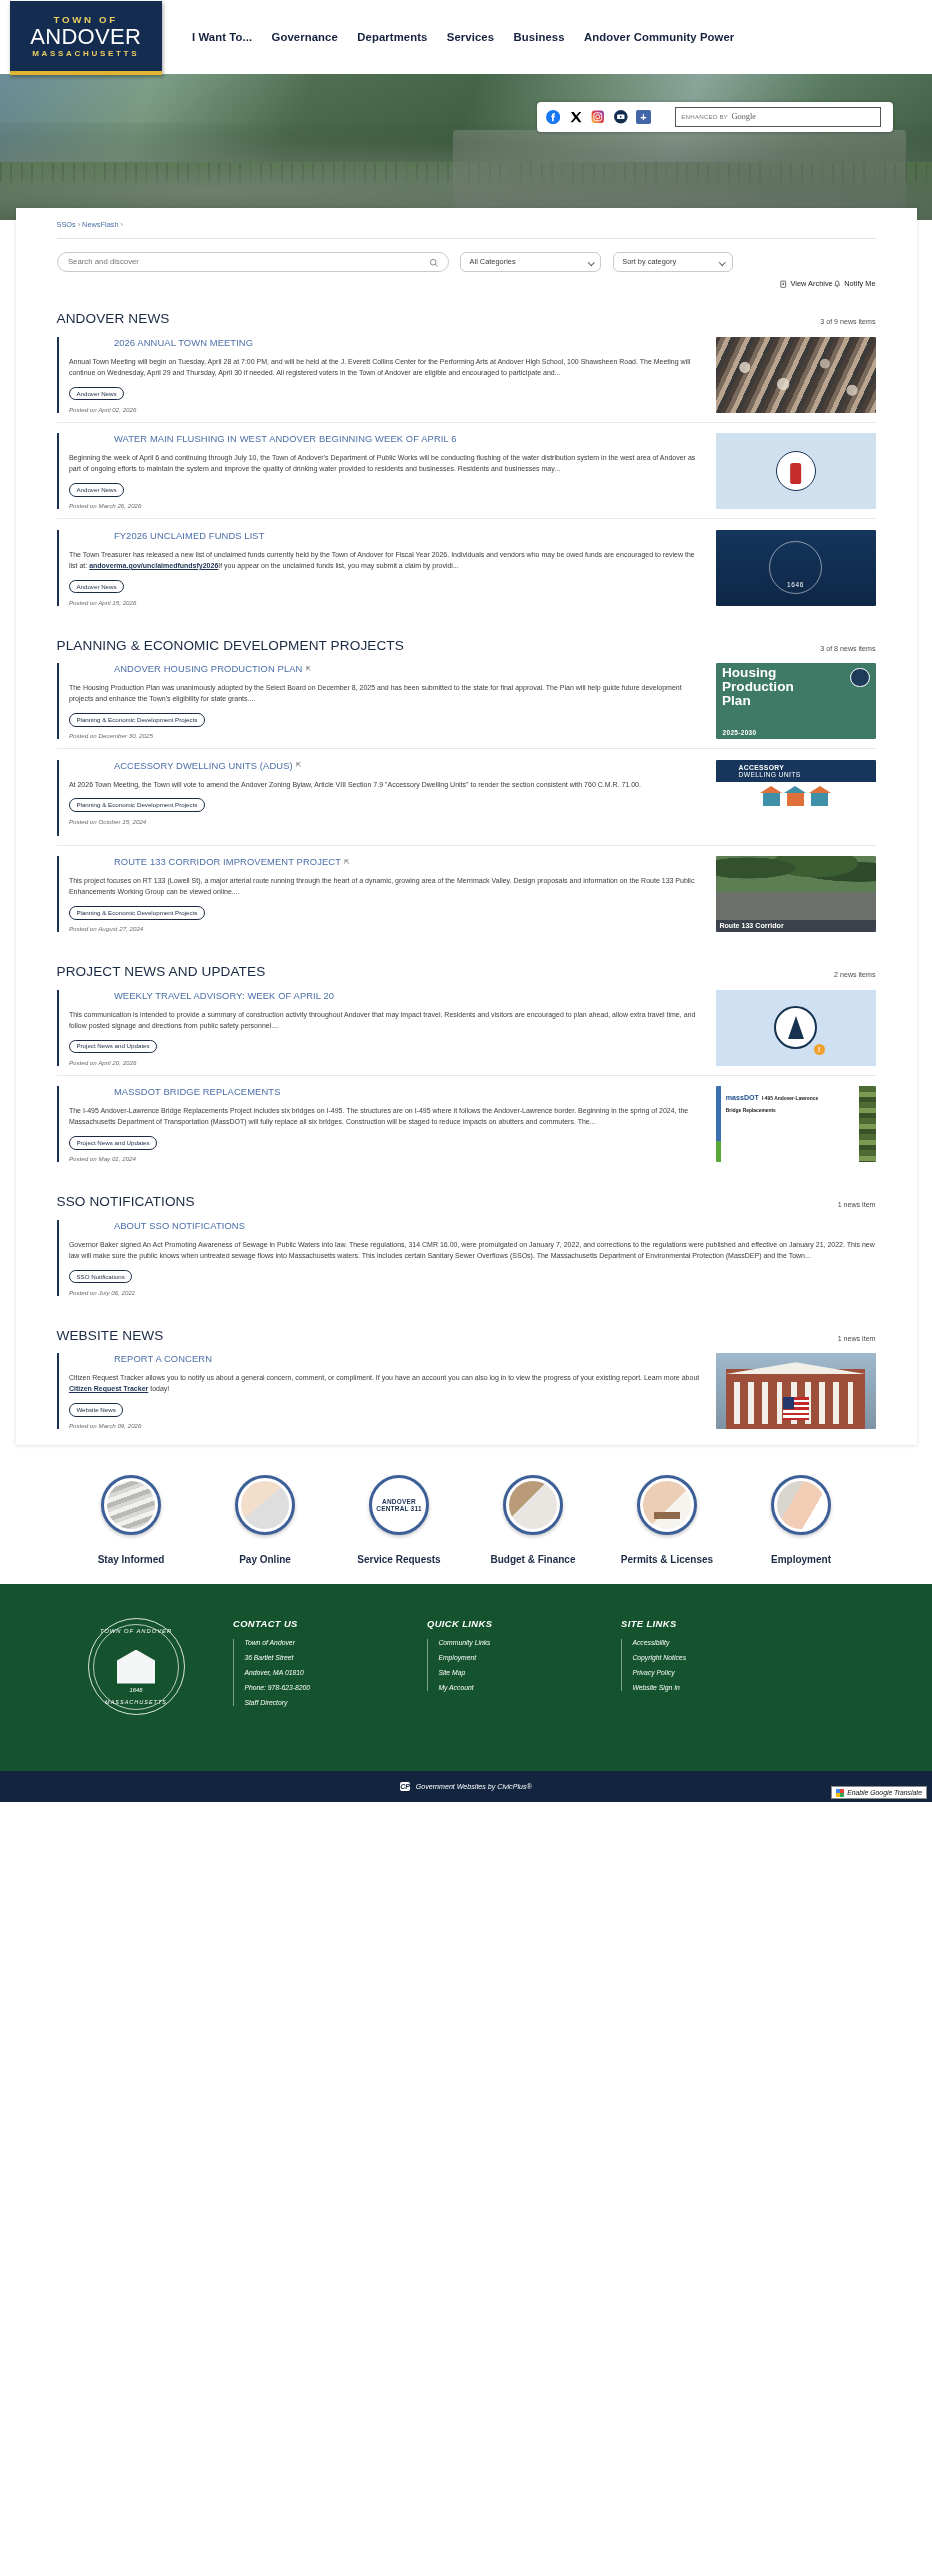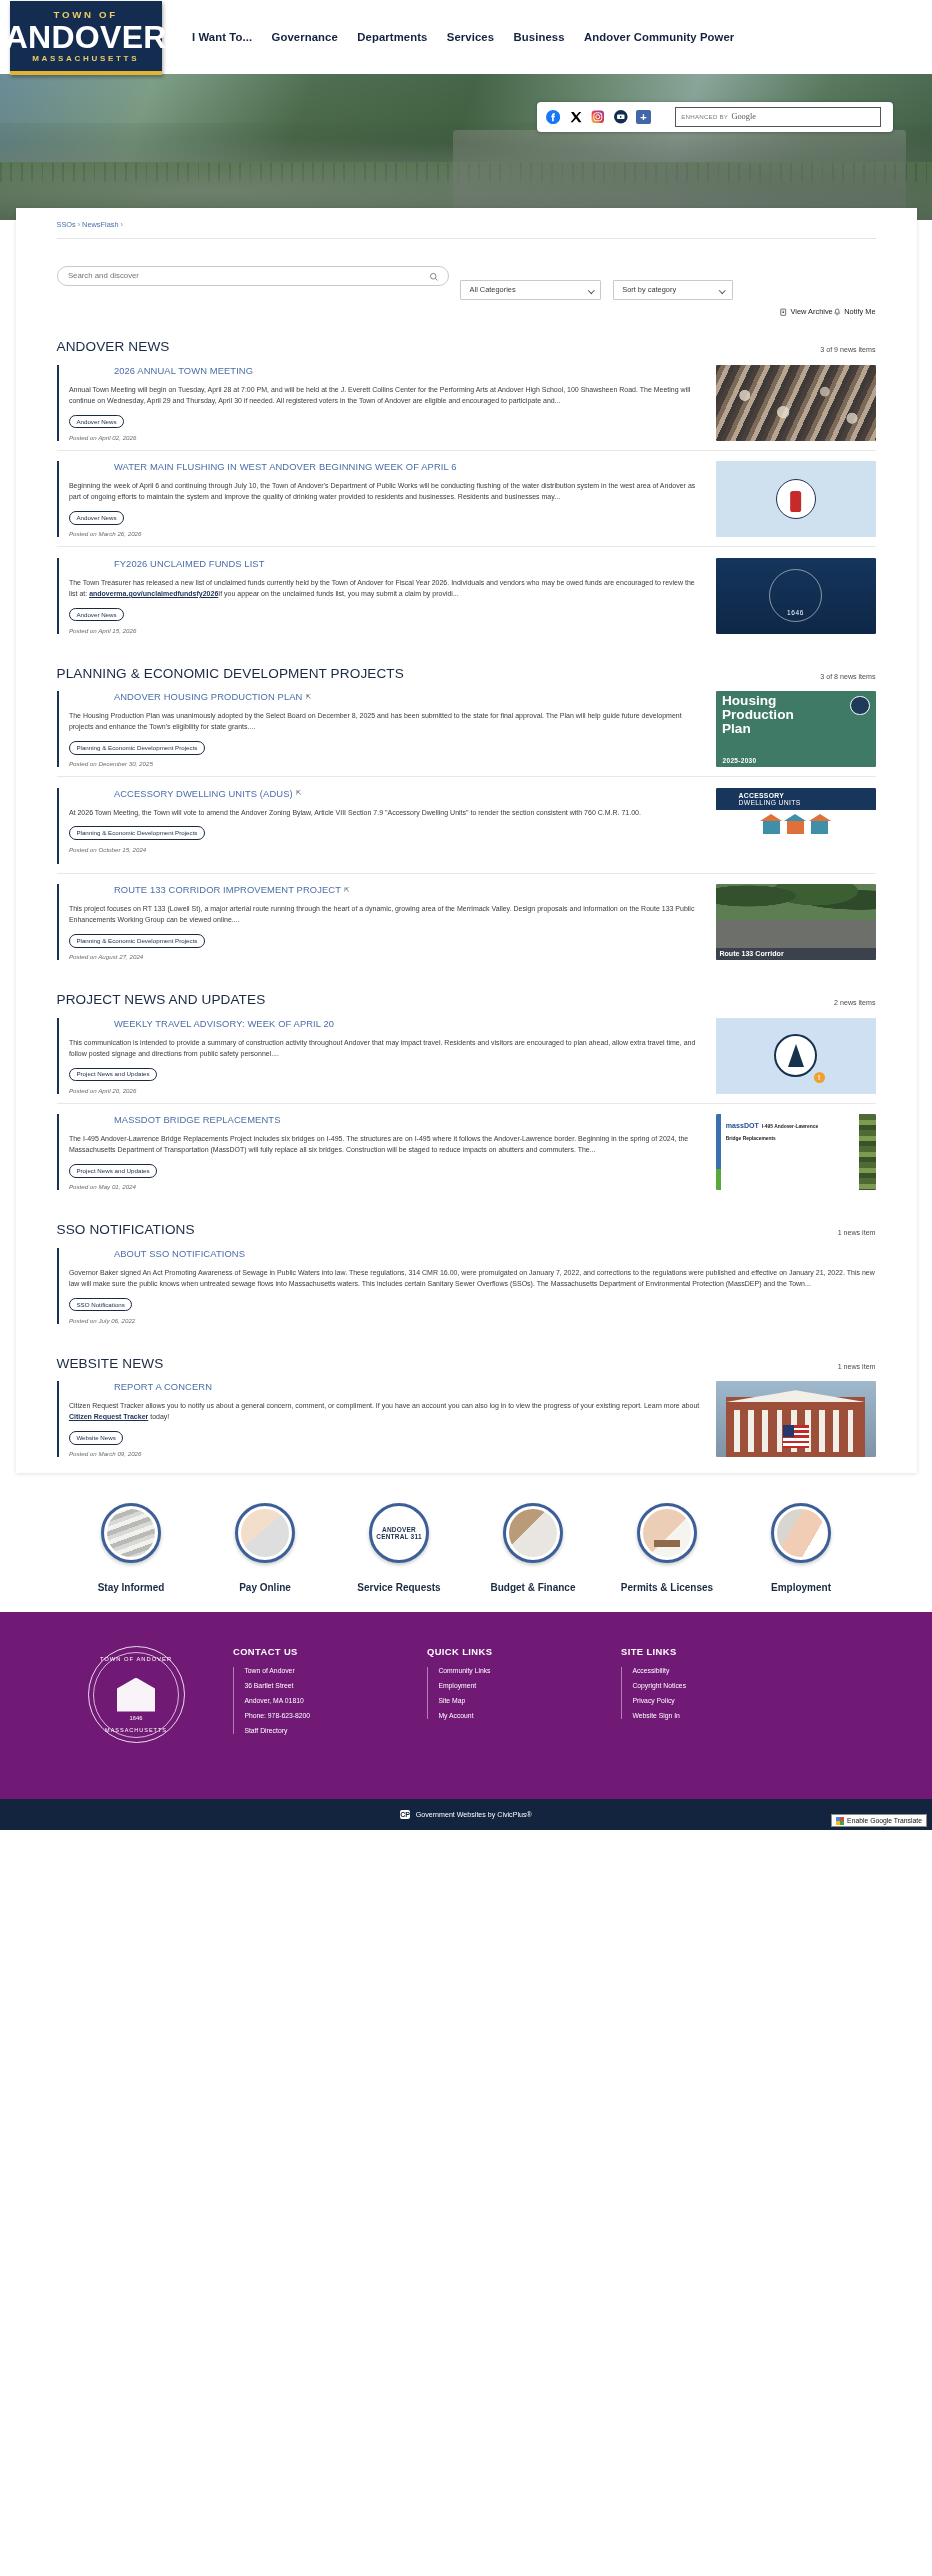--- a/index.html
+++ b/index.html
@@ -49,21 +49,21 @@
   }
   .logo-box {
     position: absolute; top: 1.3px; left: 9.7px; width: 152px; height: 74px;
     background: #132c4f; color: #fff;
     border-bottom: 4.5px solid #e2b434;
     display: flex; flex-direction: column; align-items: center; justify-content: center;
     box-shadow: 1.3px 1.9px 3.9px rgba(0,0,0,.35);
     z-index: 5;
   }
   .logo-top { font-size: 9.7px; letter-spacing: 2.7px; color: #eccd62; font-weight: 700; }
-  .logo-main { font-size: 32px; font-weight: 700; letter-spacing: 0.3px; line-height: 1.02; margin: 0.6px 0 0.6px; }
+  .logo-main { font-size: 22px; font-weight: 400; letter-spacing: 0.3px; line-height: 1.02; margin: 0.6px 0 0.6px; }
   .logo-sub { font-size: 8px; letter-spacing: 2.7px; color: #eccd62; font-weight: 700; }
 
   .nav-items { margin-left: 192px; display: flex; align-items: center; gap: 19.4px; }
   .nav-item {
     font-size: 11.3px; font-weight: 700; color: #15223f; cursor: pointer;
     white-space: nowrap; letter-spacing: 0.1px;
   }
 
   .social-card {
     position: absolute; top: 102px; left: 537px; width: 356px; height: 30px;
@@ -96,23 +96,23 @@
   .search-input-wrap {
     position: relative; width: 392px; height: 20px; border:0.6px solid #c9c9c9; border-radius:10.4px;
     display:flex; align-items:center; padding: 0 10.4px;
   }
   .search-input-wrap input {
     border:none; outline:none; width:100%; font-size:7.8px; color:#6e6e6e;
     font-family:"Liberation Sans", sans-serif; background:transparent;
   }
   .mag { position:absolute; right:9px; top:5.2px; }
   .sel {
-    position: relative; height:20px; border:0.6px solid #c9c9c9; border-radius:1px;
+    position: relative; height:20px; border:0.6px solid #c9c9c9; border-radius:6px;
     display:flex; align-items:center; padding:0 17px 0 8.4px; font-size:7.4px; color:#3a3a3a;
-    cursor:pointer; background:#fff;margin-top:28px;
+    cursor:pointer; background:#fff;
   }
   .sel.cat { width: 141px; }
   .sel.sort { width: 120px; }
   .chev { position:absolute; right:7.1px; top:7.1px; width:4.5px; height:4.5px; border-right:0.9px solid #555; border-bottom:0.9px solid #555; transform: rotate(45deg); }
 
   .actions { display:flex; justify-content:flex-end; padding: 7.8px 41px 0; }
   .act { display:flex; align-items:center; gap:3.2px; font-size:7.4px; color:#1c1c1c; cursor:pointer; }
 
   
   .section { padding: 0 41px; margin-top: 23px; }
@@ -200,21 +200,21 @@
   .q1 { background: repeating-linear-gradient(160deg,#d8d8d6 0 3.9px,#f2f1ee 3.9px 8.4px,#b9b9b6 8.4px 13px); }
   .q2 { background: linear-gradient(140deg,#f3ddcb 0 45%, #dedede 45% 100%); }
   .q3 { background:#fff; display:flex;align-items:center;justify-content:center;font-size:6.5px;font-weight:800;color:#1d2f4e;letter-spacing:0.2px; }
   .q4 { background: linear-gradient(135deg,#b99a79 0 40%, #e9e6e1 40% 100%); }
   .q5 { background: linear-gradient(135deg,#eccdb5 0 55%, #f6f4ef 55% 100%); }
   .q5:after{content:"";display:block;margin:31px auto 0;width:26px;height:7.8px;background:#8e6a4a;}
   .q6 { background: linear-gradient(120deg,#d9d6d0 0 35%, #f0cdb4 35% 70%, #ffffff 70% 100%); }
   .ql .label { margin-top: 19px; font-size: 10px; font-weight: 700; color: #1b2a44; }
 
   
-  footer { background: #701a75; color:#fff; padding: 28.5px 0 0; }
+  footer { background: #14532d; color:#fff; padding: 28.5px 0 0; font-style: italic; }
   .footer-inner { width: 932px; display:flex; padding: 0 39px; gap: 0; }
   .seal-wrap { width: 194px; display:flex; justify-content:center; padding-top: 5.2px; }
   .big-seal {
     width: 97px; height: 97px; border-radius: 50%;
     border: 1.3px solid rgba(255,255,255,.85); position:relative;
     display:flex; align-items:center; justify-content:center;
   }
   .big-seal:before{content:"";position:absolute;inset:4.5px;border-radius:50%;border:0.6px solid rgba(255,255,255,.7);}
   .big-seal .bname{position:absolute;top:9px;left:0;right:0;text-align:center;font-size:5.8px;letter-spacing:1px;}
   .big-seal .bmass{position:absolute;bottom:9px;left:0;right:0;text-align:center;font-size:5.5px;letter-spacing:1px;}

